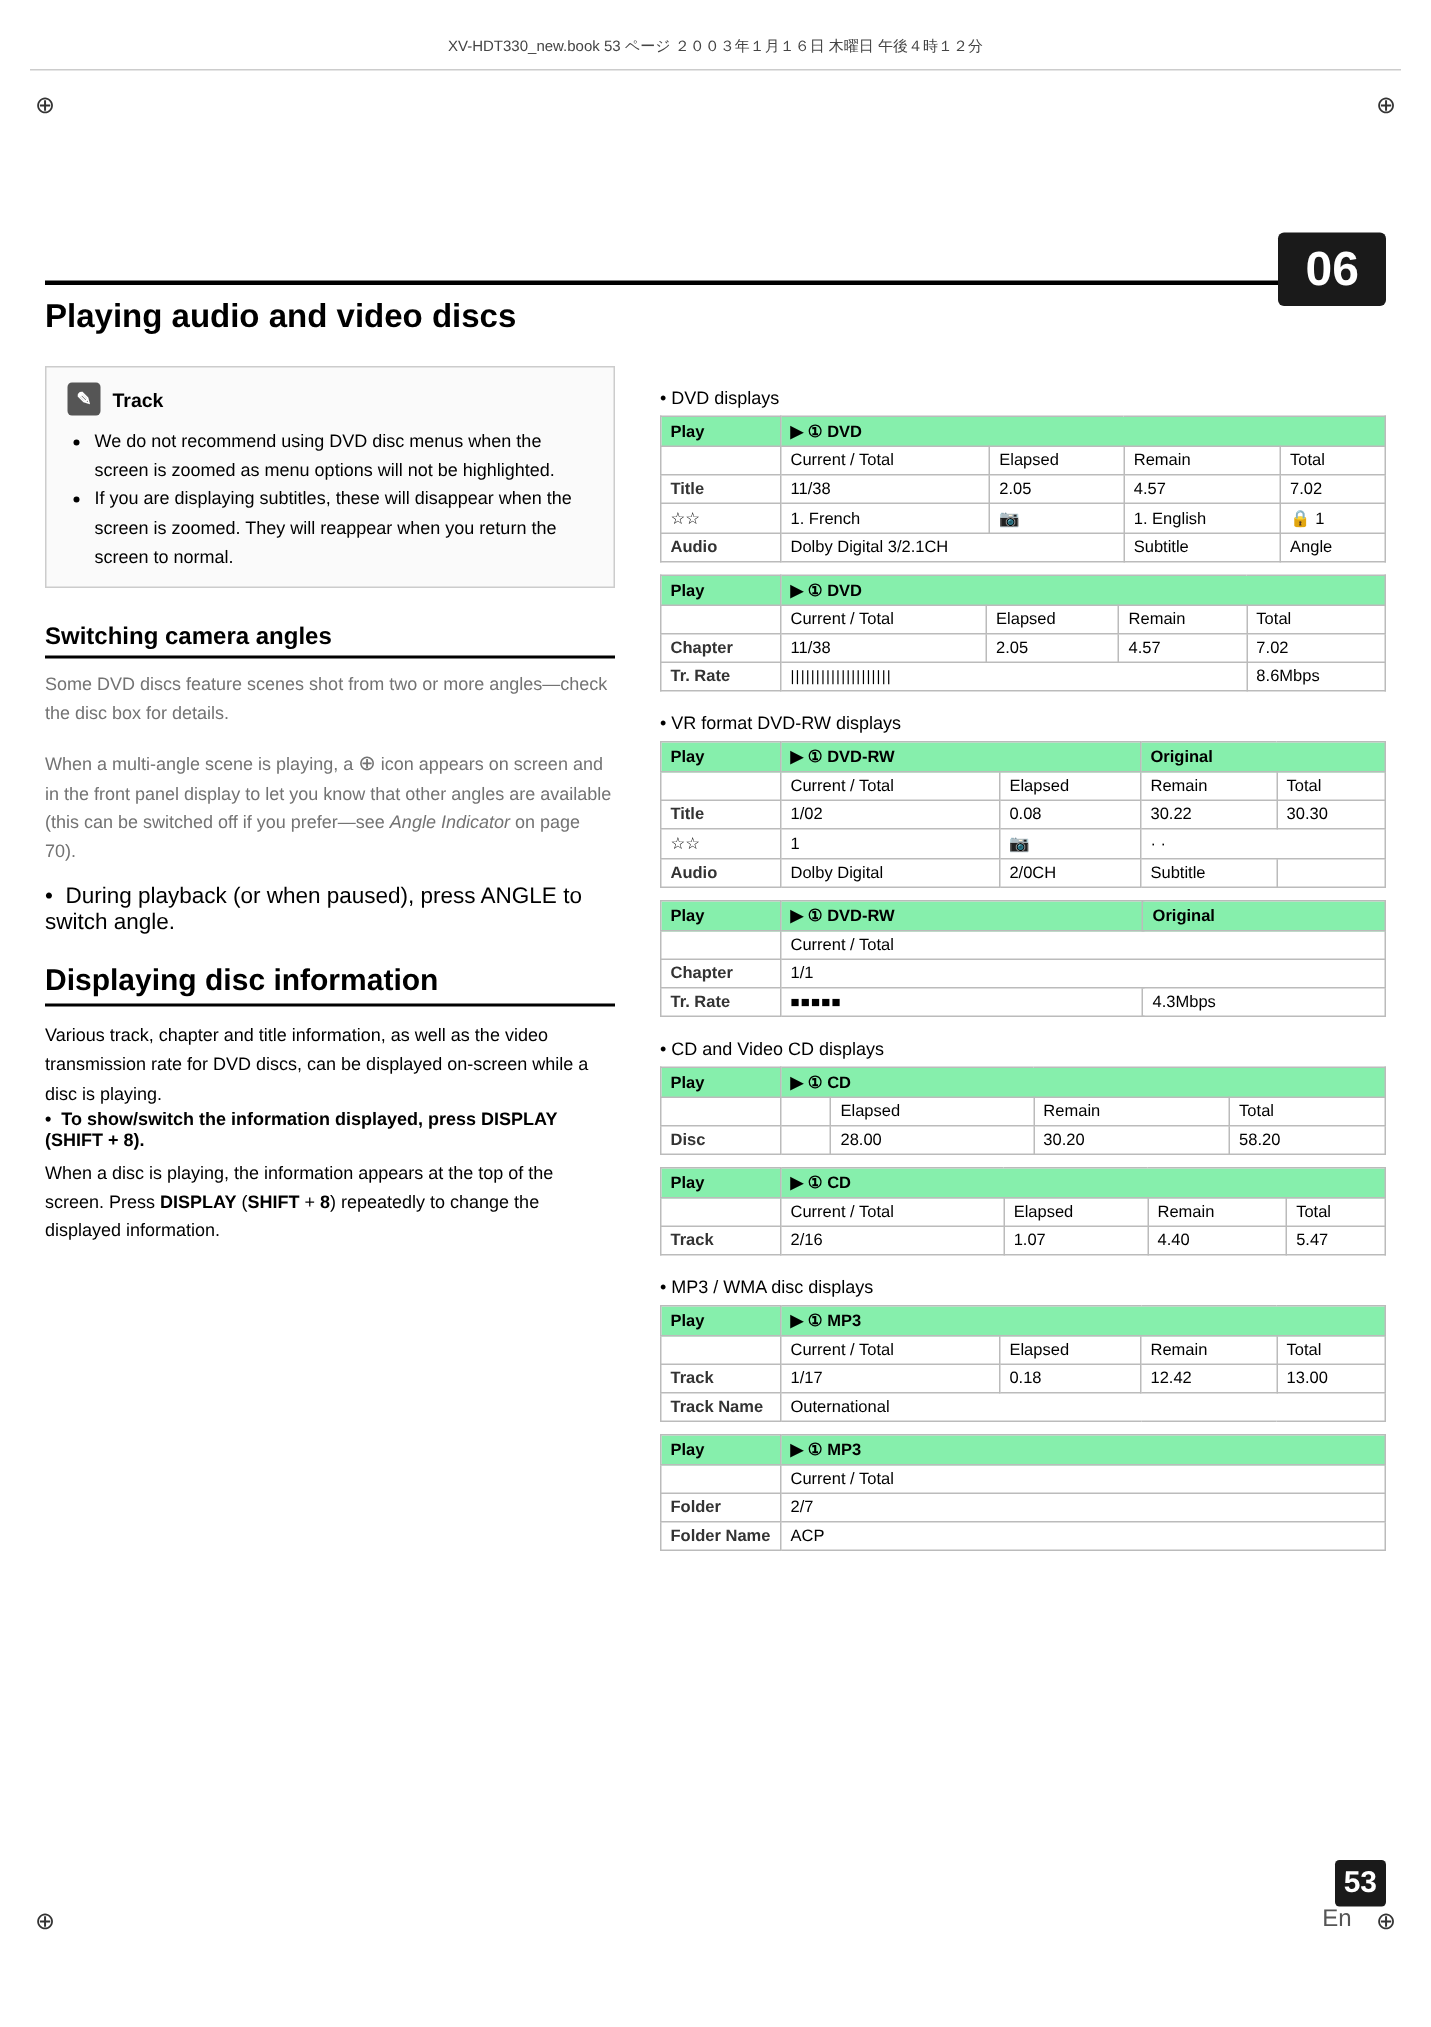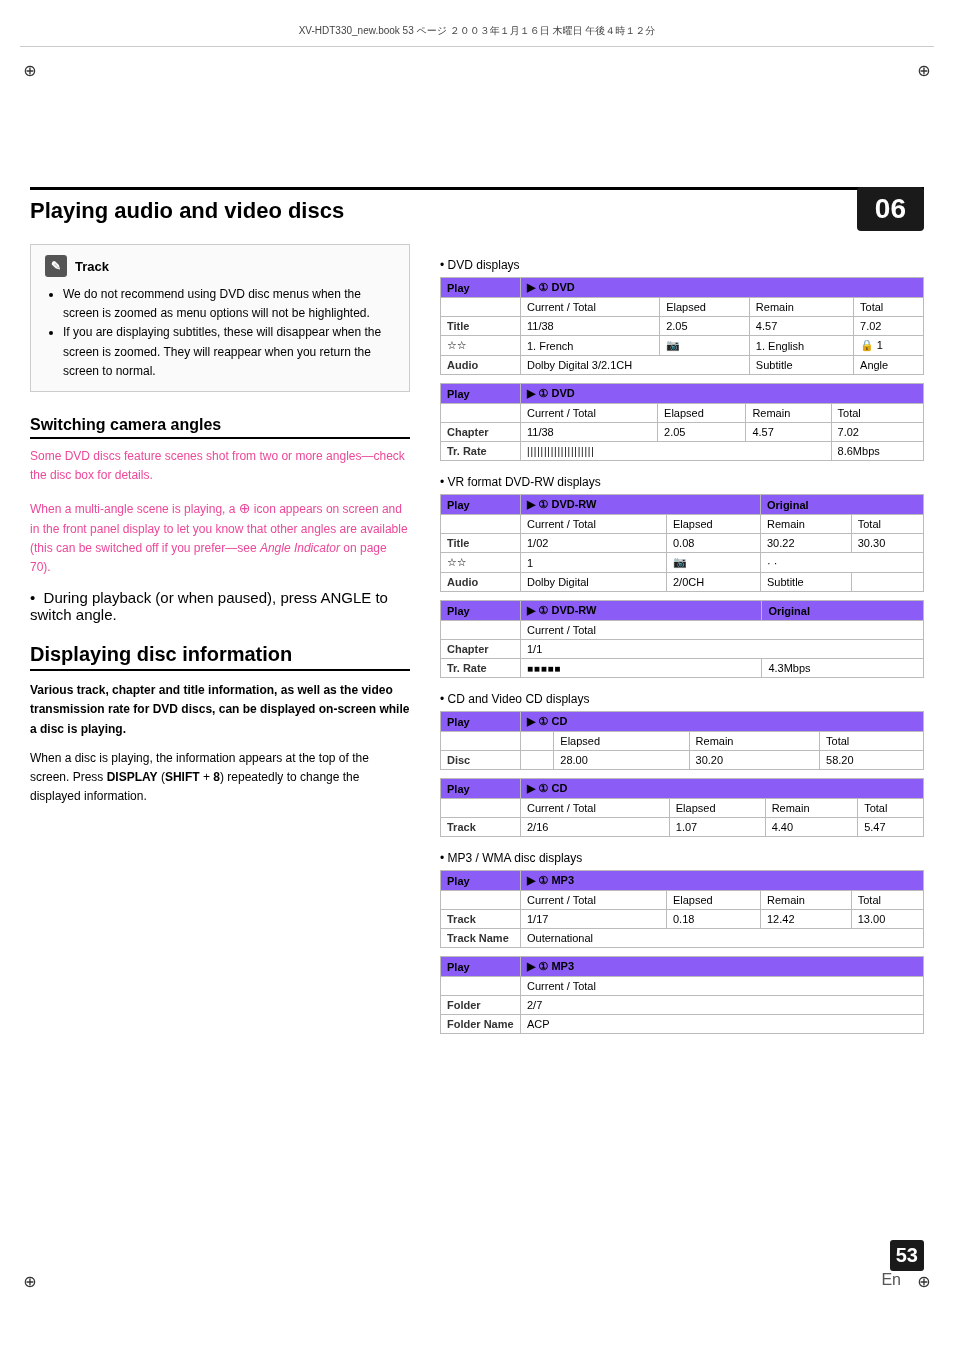--- a/index.html
+++ b/index.html
@@ -29,25 +29,24 @@
     .corner-bl { bottom: 60px; left: 20px; }
     .corner-br { bottom: 60px; right: 20px; }
 
     
     .chapter-badge {
       position: absolute;
       top: 155px;
       right: 30px;
       background: #1a1a1a;
       color: #fff;
-      font-size: 28px;
+      font-size: 32px;
       font-weight: bold;
       padding: 6px 18px;
       border-radius: 4px;
-      margin-top: 32px;
     }
 
     
     .title-section {
       margin: 140px 30px 0 30px;
       border-top: 3px solid #000;
       padding-top: 8px;
       display: flex;
       align-items: baseline;
       gap: 20px;
@@ -114,21 +113,21 @@
       font-size: 16px;
       font-weight: bold;
       border-bottom: 2px solid #000;
       padding-bottom: 3px;
       margin-bottom: 8px;
     }
     .section-sub {
       font-size: 12px;
       line-height: 1.6;
       margin-bottom: 12px;
-      color: #ec4899;
+      color: #737373;
     }
     .section-sub em {
       font-style: italic;
     }
     .bold-bullet {
       font-size: 15px;
       font-weight: normal;
       margin: 10px 0 6px 0;
     }
 
@@ -137,22 +136,20 @@
       font-size: 20px;
       font-weight: bold;
       border-bottom: 2px solid #000;
       padding-bottom: 3px;
       margin-bottom: 10px;
       margin-top: 20px;
     }
     .info-text {
       font-size: 12px;
       line-height: 1.6;
-      margin-bottom: 10px;
-      font-weight: bold;
     }
     .info-bold-bullet {
       font-size: 12px;
       margin-bottom: 6px;
       font-weight: bold;
     }
     .display-shift-note {
       font-size: 12px;
       line-height: 1.6;
     }
@@ -175,21 +172,21 @@
       border-collapse: collapse;
       margin-bottom: 10px;
       font-size: 11px;
       border: 1px solid #bbb;
     }
     .disp-table td, .disp-table th {
       border: 1px solid #bbb;
       padding: 3px 6px;
     }
     .disp-table tr:first-child td {
-      background: #8b5cf6;
+      background: #86efac;
     }
     .row-label {
       font-weight: bold;
       color: #333;
       width: 80px;
     }
     .play-row td {
       background: #e0e0e0;
       font-weight: bold;
     }
@@ -274,20 +271,23 @@
         When a multi-angle scene is playing, a <span style="font-size:14px;">⊕</span> icon appears on screen and in the front panel display to let you know that other angles are available (this can be switched off if you prefer—see <em>Angle Indicator</em> on page 70).
       </p>
       <p class="bold-bullet">
         • &nbsp;During playback (or when paused), press ANGLE to switch angle.
       </p>
     </div>
 
     <div>
       <div class="info-section-heading">Displaying disc information</div>
       <p class="info-text">Various track, chapter and title information, as well as the video transmission rate for DVD discs, can be displayed on-screen while a disc is playing.</p>
+      <p class="info-bold-bullet">
+        • &nbsp;<strong>To show/switch the information displayed, press DISPLAY (SHIFT + 8).</strong>
+      </p>
       <p class="display-shift-note">
         When a disc is playing, the information appears at the top of the screen. Press <strong>DISPLAY</strong> (<strong>SHIFT</strong> + <strong>8</strong>) repeatedly to change the displayed information.
       </p>
     </div>
 
   </div>
 
   <div class="right-col">
 
     <div class="display-label">DVD displays</div>

